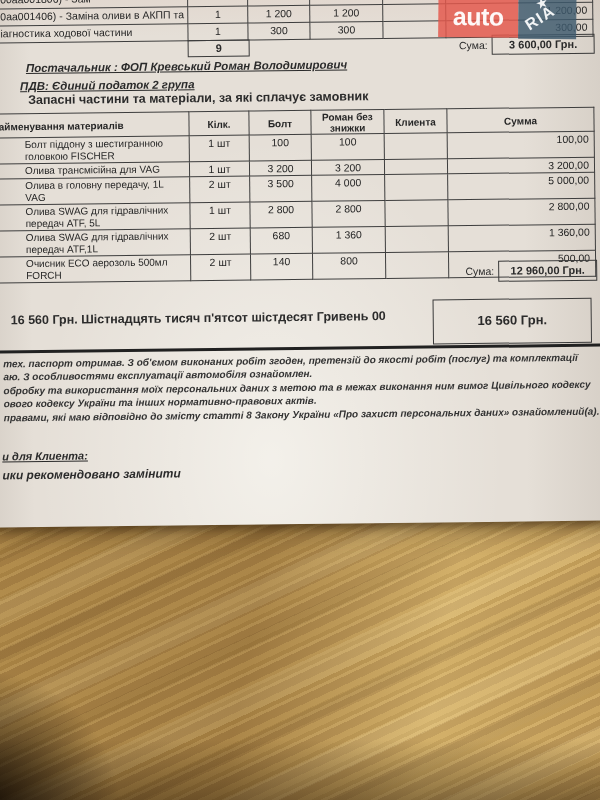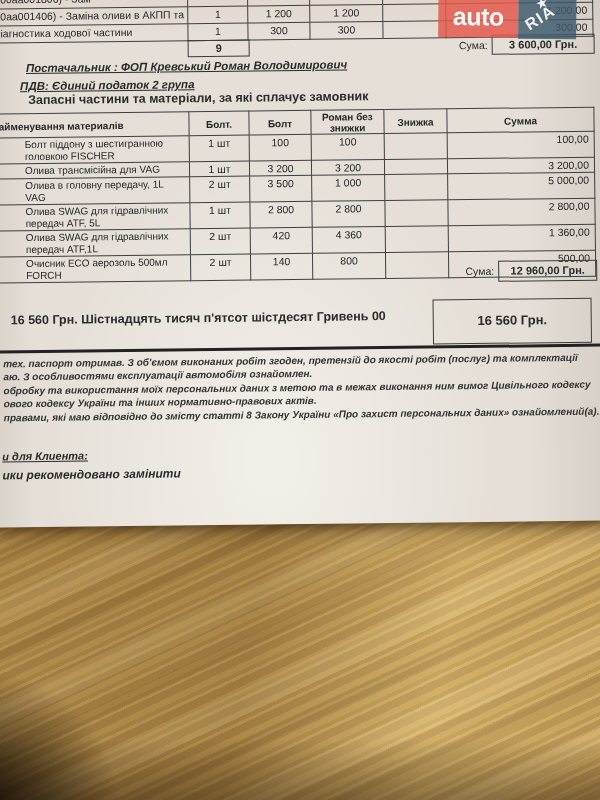--- a/index.html
+++ b/index.html
@@ -126,24 +126,24 @@
             <col style="width:212px">
             <col style="width:60px">
             <col style="width:62px">
             <col style="width:73px">
             <col style="width:63px">
             <col style="width:147px">
           </colgroup>
         <tbody>
             <tr class="h24">
           <th class="name">Найменування материалів</th>
-          <th>Болт.</th>
+          <th>Кілк.</th>
           <th>Болт</th>
           <th>Роман без знижки</th>
-          <th>Знижка</th>
+          <th>Клиента</th>
           <th>Сумма</th>
         </tr>
         <tr class="h26">
           <td class="name">Болт піддону з шестигранною головкою FISCHER</td>
           <td class="c">1 шт</td>
           <td class="c">100</td>
           <td class="c">100</td>
           <td class="c"></td>
           <td class="r">100,00</td>
         </tr>
@@ -152,37 +152,37 @@
           <td class="c">1 шт</td>
           <td class="c">3 200</td>
           <td class="c">3 200</td>
           <td class="c"></td>
           <td class="r">3 200,00</td>
         </tr>
         <tr class="h15">
           <td class="name">Олива в головну передачу, 1L VAG</td>
           <td class="c">2 шт</td>
           <td class="c">3 500</td>
-          <td class="c">1 000</td>
+          <td class="c">4 000</td>
           <td class="c"></td>
           <td class="r">5 000,00</td>
         </tr>
         <tr class="h26">
           <td class="name">Олива SWAG для гідравлічних передач ATF, 5L</td>
           <td class="c">1 шт</td>
           <td class="c">2 800</td>
           <td class="c">2 800</td>
           <td class="c"></td>
           <td class="r">2 800,00</td>
         </tr>
         <tr class="h26">
           <td class="name">Олива SWAG для гідравлічних передач ATF,1L</td>
           <td class="c">2 шт</td>
-          <td class="c">420</td>
-          <td class="c">4 360</td>
+          <td class="c">680</td>
+          <td class="c">1 360</td>
           <td class="c"></td>
           <td class="r">1 360,00</td>
         </tr>
         <tr class="h26">
           <td class="name">Очисник ECO аерозоль 500мл FORCH</td>
           <td class="c">2 шт</td>
           <td class="c">140</td>
           <td class="c">800</td>
           <td class="c"></td>
           <td class="r">500,00</td>

